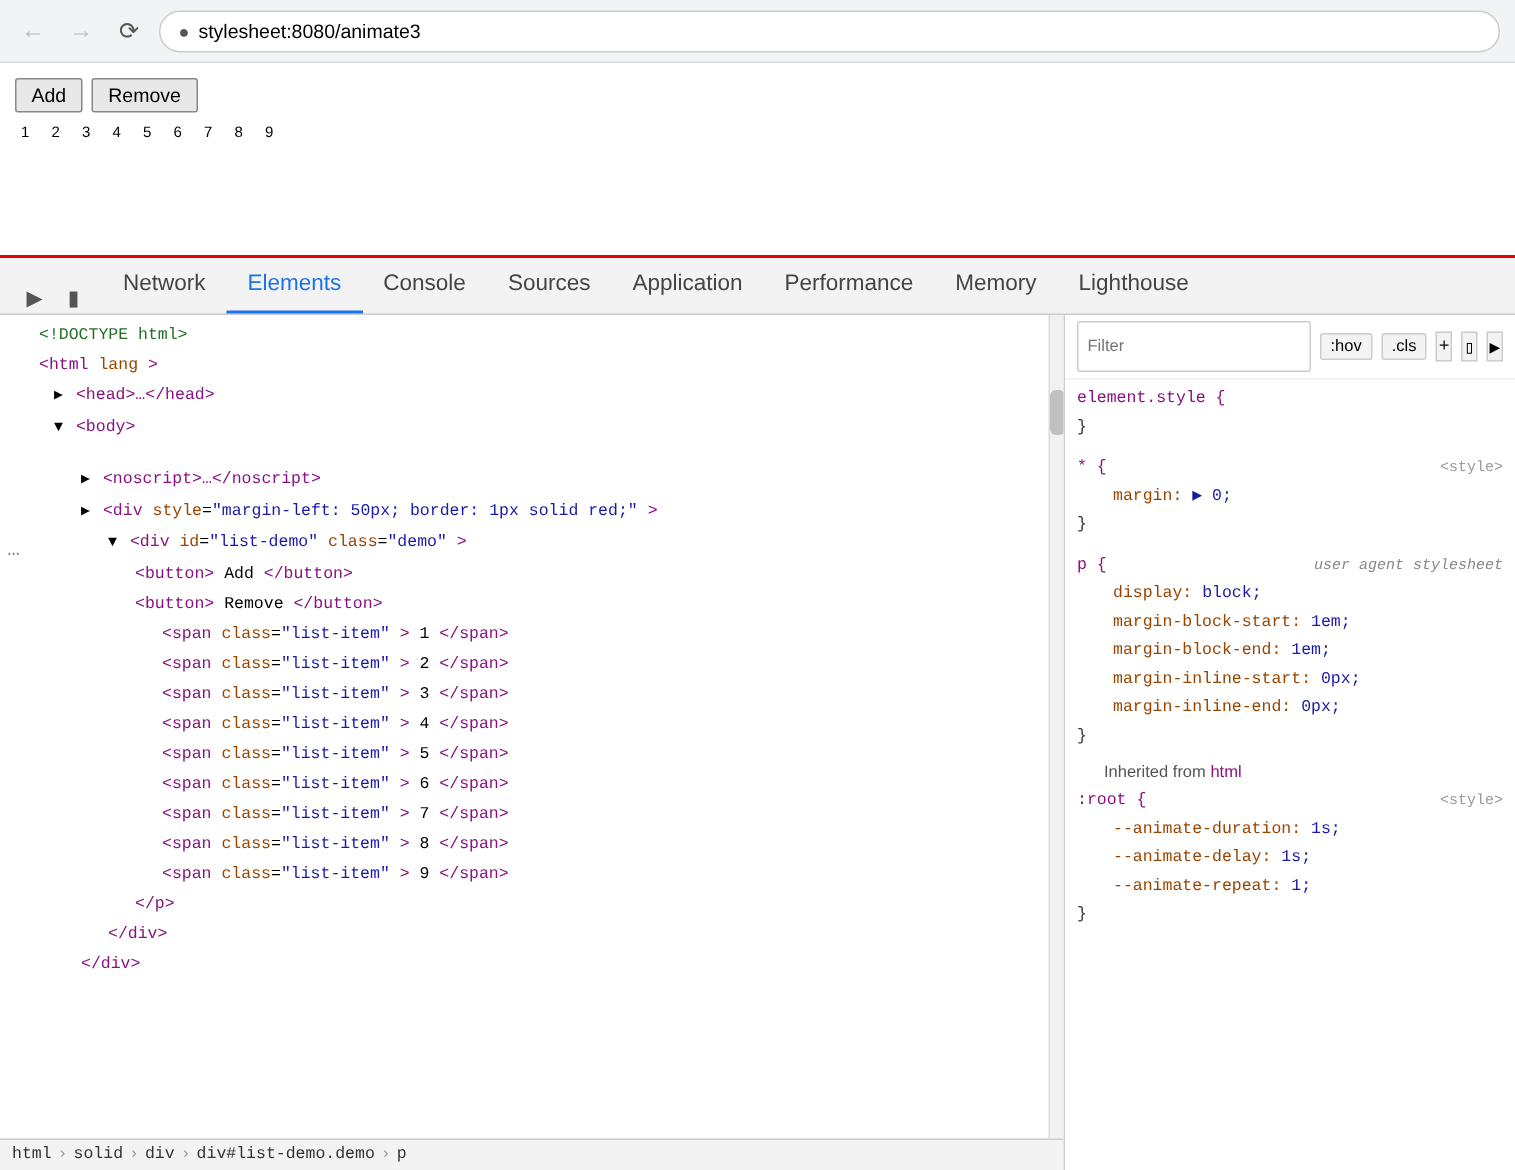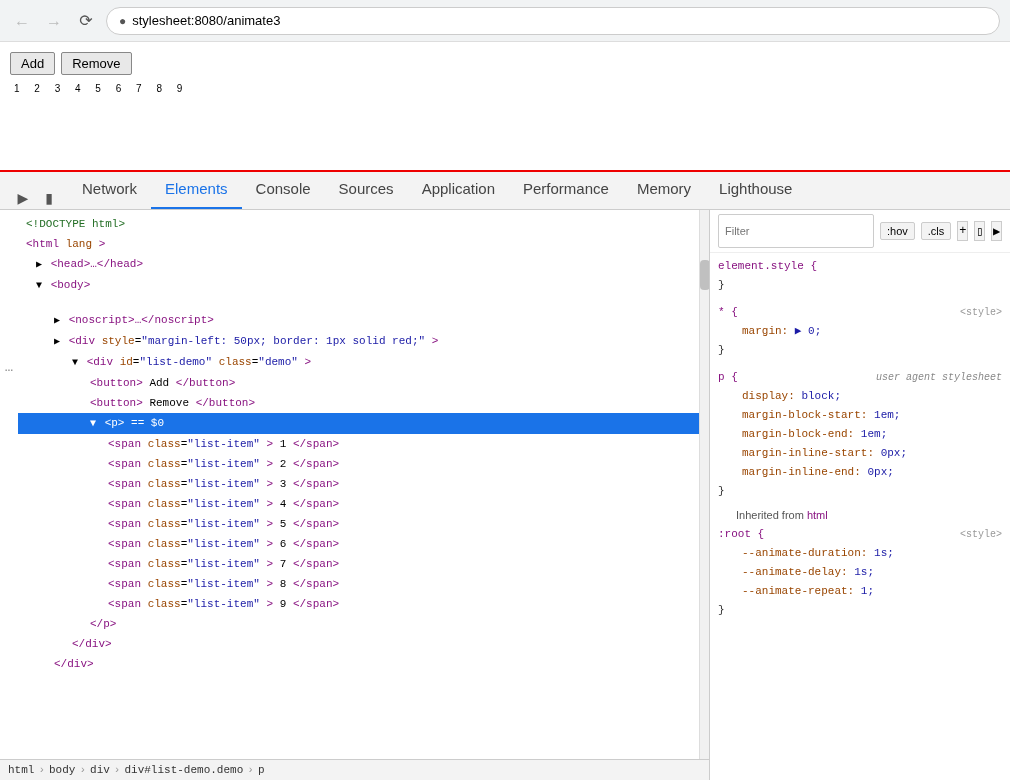--- a/index.html
+++ b/index.html
@@ -371,25 +371,20 @@
             <span>Add</span>
             <span class="tag">&lt;/button&gt;</span>
           </div>
 
           <div class="dom-line" style="padding-left: 72px;">
             <span class="tag">&lt;button&gt;</span>
             <span>Remove</span>
             <span class="tag">&lt;/button&gt;</span>
           </div>
 
-          <div class="dom-line selected" style="padding-left: 72px;">
-            <span class="tri">▼</span>
-            <span class="tag">&lt;p&gt;</span>
-            <span> == $0</span>
-          </div>
 
           <div class="dom-line" style="padding-left: 90px;">
             <span class="tag">&lt;span</span>
             <span class="attr-name"> class</span><span>=</span><span class="attr-val">"list-item"</span>
             <span class="tag">&gt;</span>
             <span> 1 </span>
             <span class="tag">&lt;/span&gt;</span>
           </div>
           <div class="dom-line" style="padding-left: 90px;">
             <span class="tag">&lt;span</span>
@@ -460,21 +455,21 @@
           </div>
         </div>
         <div class="scroll-track">
           <div style="width:10px; height:30px; background:#c0c0c0; border-radius:4px; margin-top:50px;"></div>
         </div>
       </div>
 
       <div class="dom-breadcrumb">
         <span class="bc-item">html</span>
         <span class="bc-sep">›</span>
-        <span class="bc-item">body</span>
+        <span class="bc-item">solid</span>
         <span class="bc-sep">›</span>
         <span class="bc-item">div</span>
         <span class="bc-sep">›</span>
         <span class="bc-item">div#list-demo.demo</span>
         <span class="bc-sep">›</span>
         <span class="bc-item">p</span>
       </div>
     </div>
 
     <div class="styles-panel">

